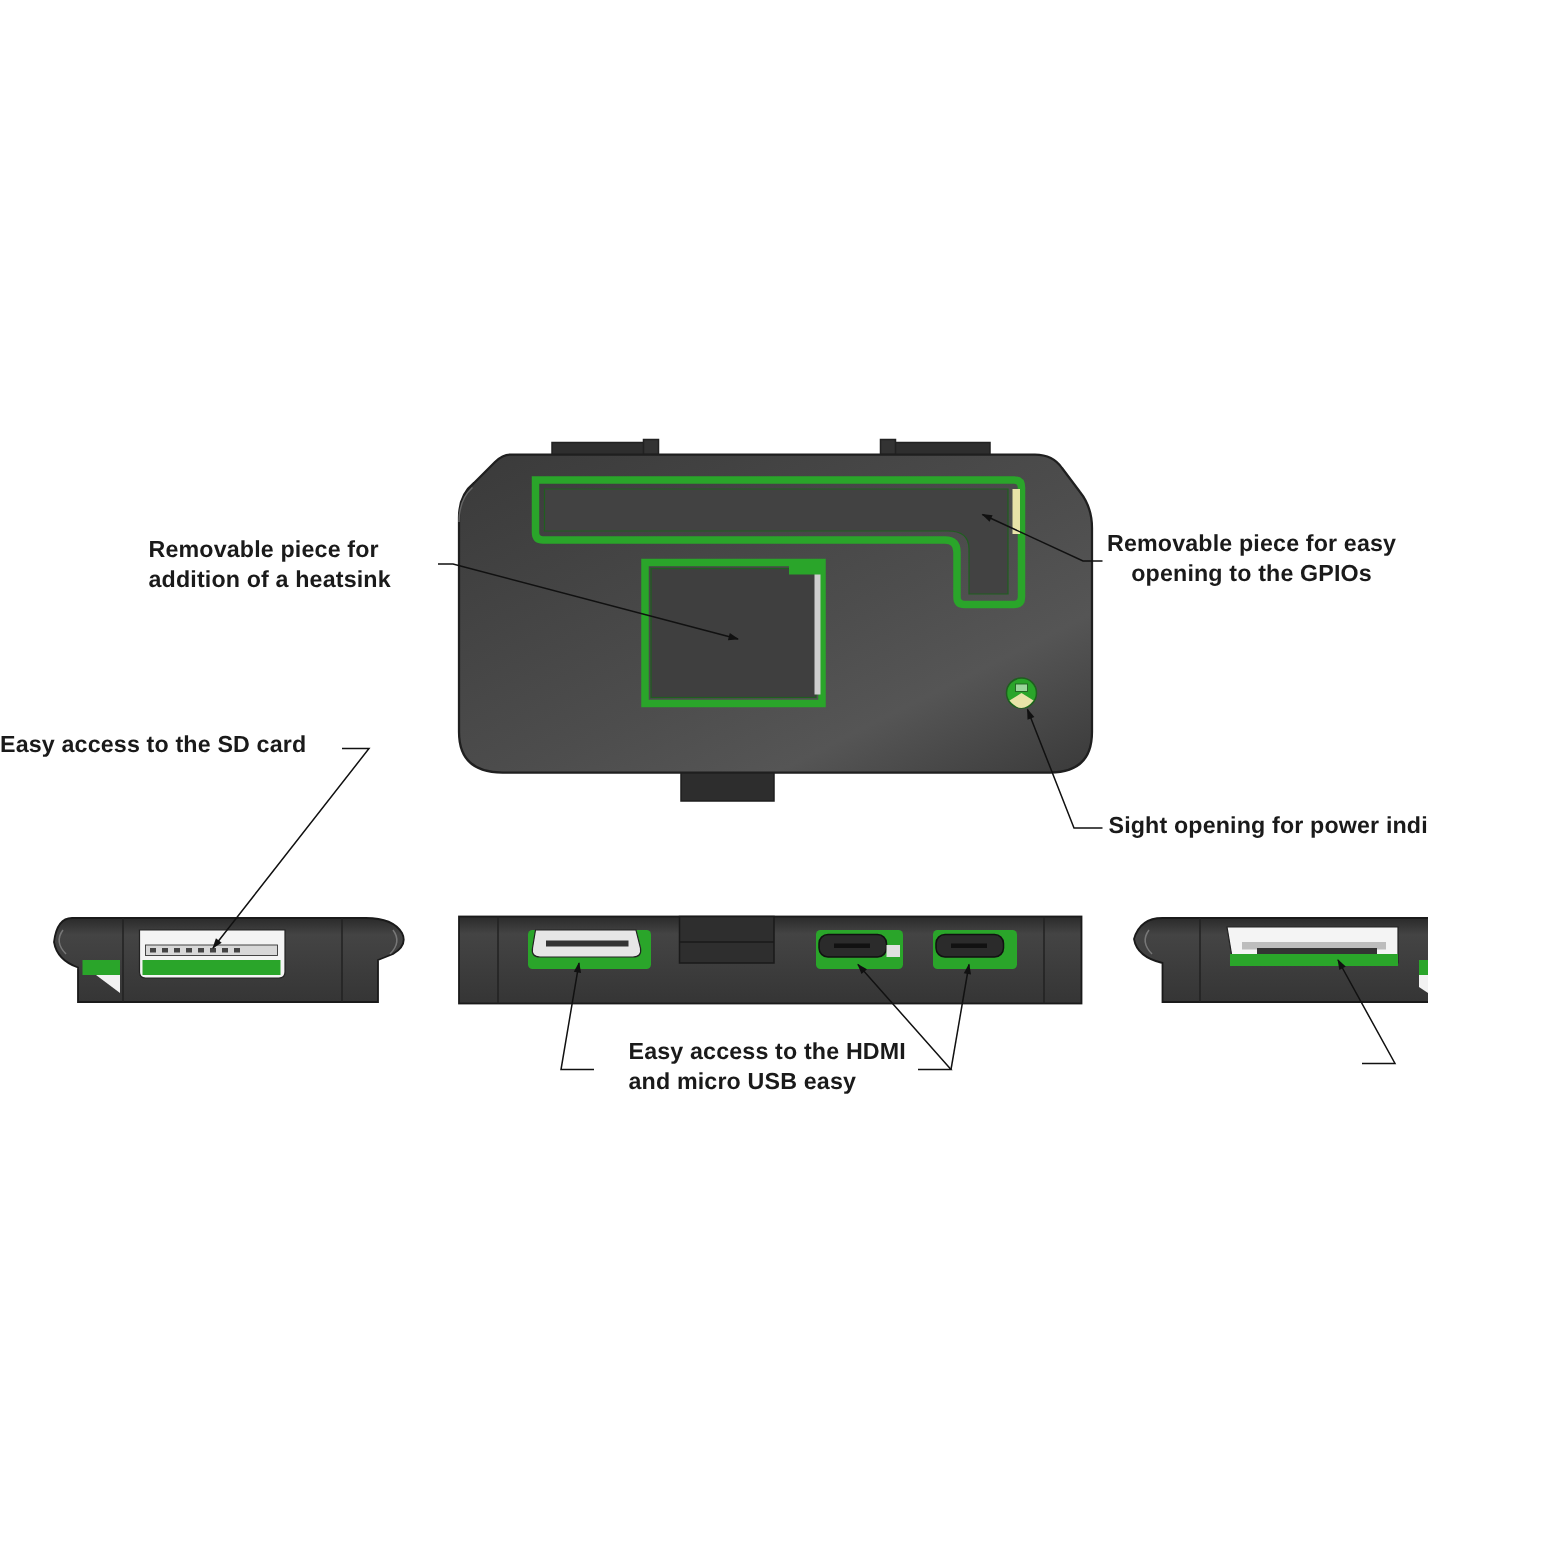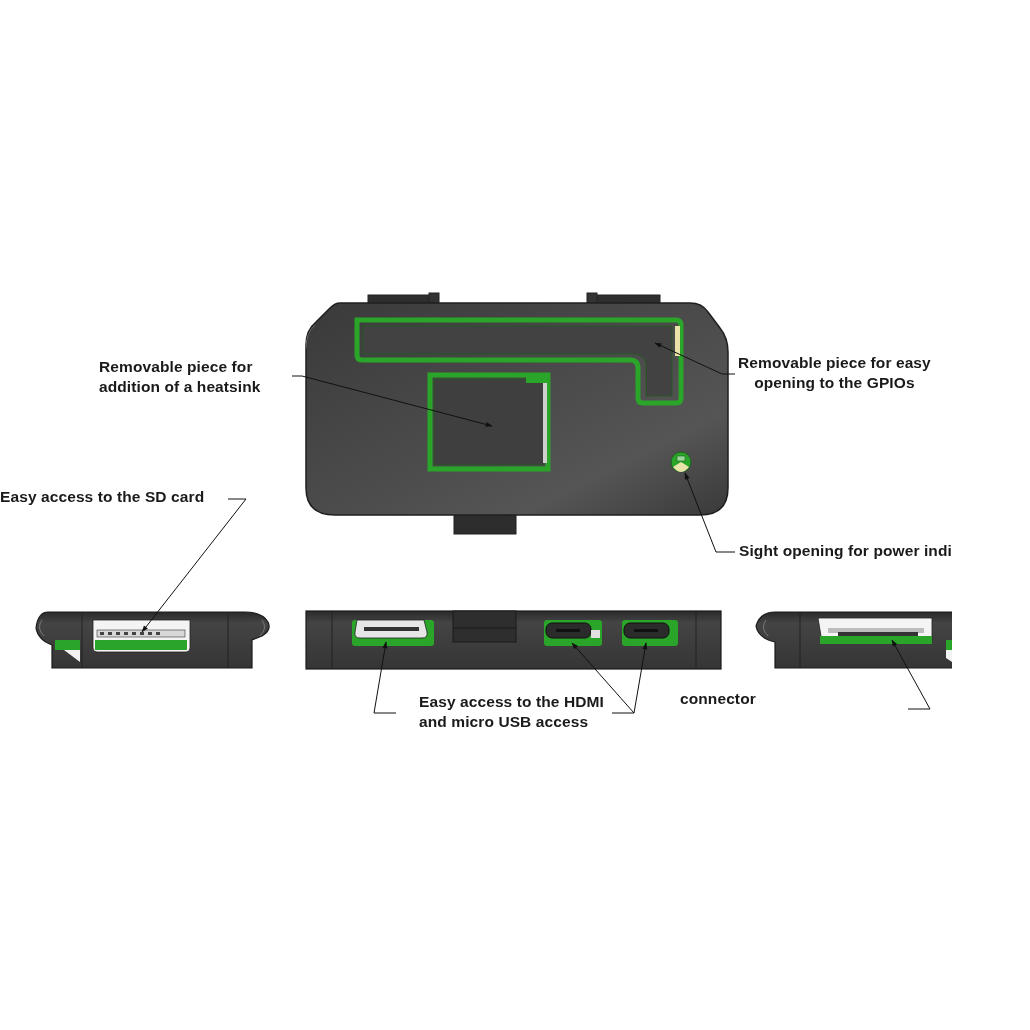--- a/index.html
+++ b/index.html
@@ -147,19 +147,18 @@
   <div class="label" style="left:0px;top:487px;">
     <span>Easy access to the SD card</span>
   </div>
 
   <div class="label" style="left:739px;top:541px;">
     <span>Sight opening for power indicator</span>
   </div>
 
   <div class="label" style="left:398px;top:692px;margin-left:21px;">
     <span>Easy access to the HDMI</span>
-    <span>and micro USB access</span>
+    <span>and micro USB easy</span>
   </div>
 
   <div class="label" style="left:680px;top:689px;">
-    <span>connector</span>
   </div>
 </div>
 
 </body></html>

